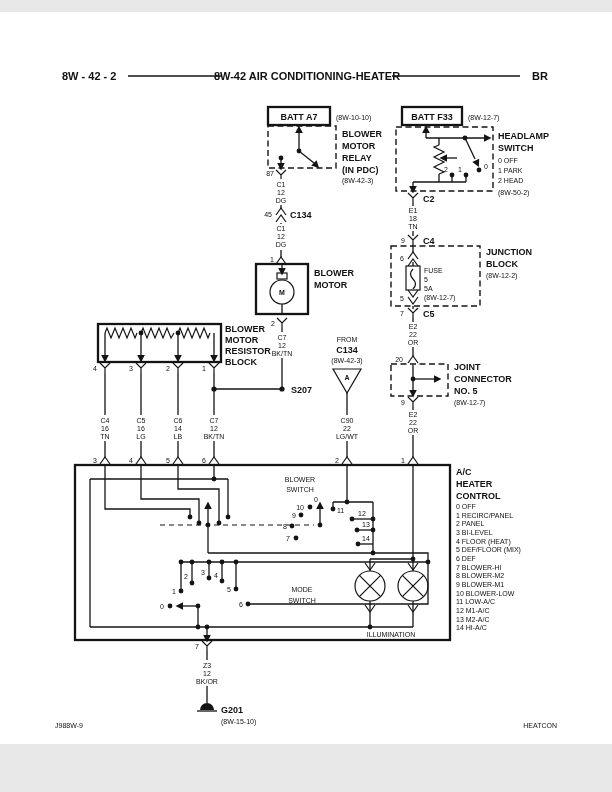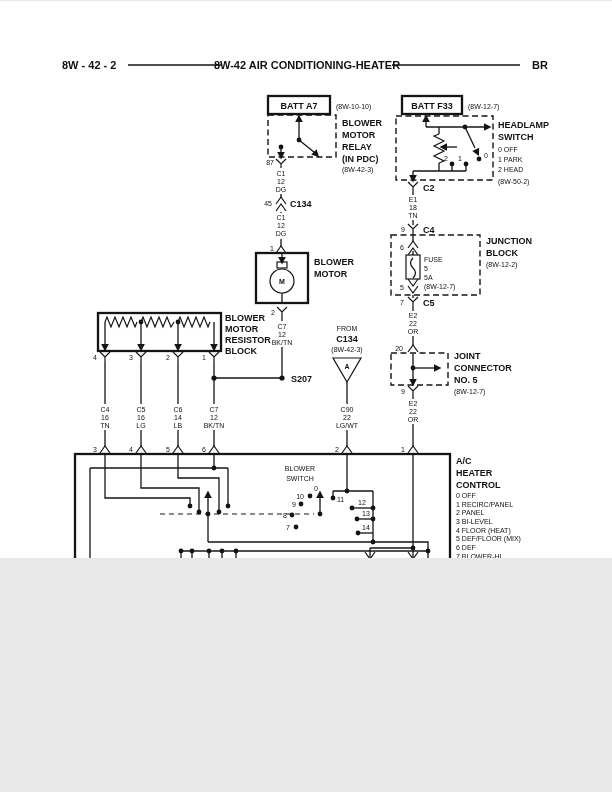--- a/index.html
+++ b/index.html
@@ -1,16 +1,16 @@
 <!DOCTYPE html>
 <html><head>
 <meta charset="utf-8">
 <style>
   html,body{margin:0;padding:0;background:#e8e8e8}
-  .page{width:612px;height:557px;position:relative;background:#ffffff;margin:1px auto;overflow:hidden}
+  .page{width:612px;height:732px;position:relative;background:#ffffff;margin:12px auto;overflow:hidden}
   svg{position:absolute;inset:0}
   svg text{font-family:"Liberation Sans",sans-serif;fill:#111}
   .t7{font-size:7px}
   .t7b{font-size:7px;font-weight:bold}
   .t9b{font-size:9px;font-weight:bold}
   .t11b{font-size:11px;font-weight:bold}
   .mid{text-anchor:middle}
   .end{text-anchor:end}
   .ln{fill:none;stroke:#141414;stroke-width:1.3}
   .bx{fill:none;stroke:#141414;stroke-width:2.3}

